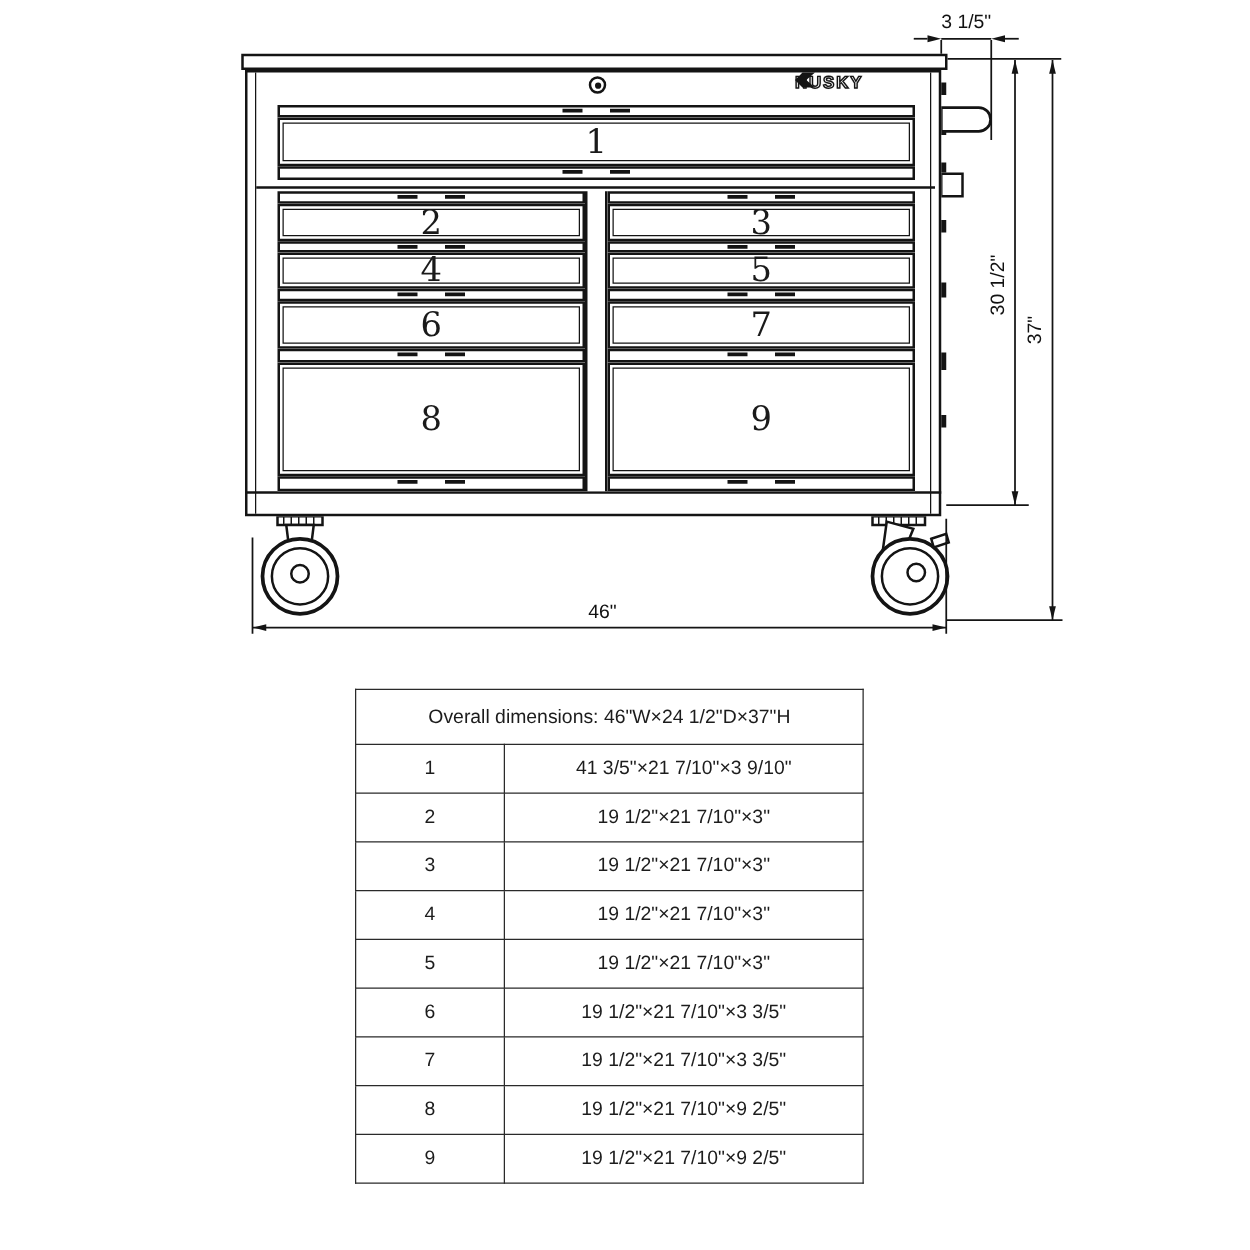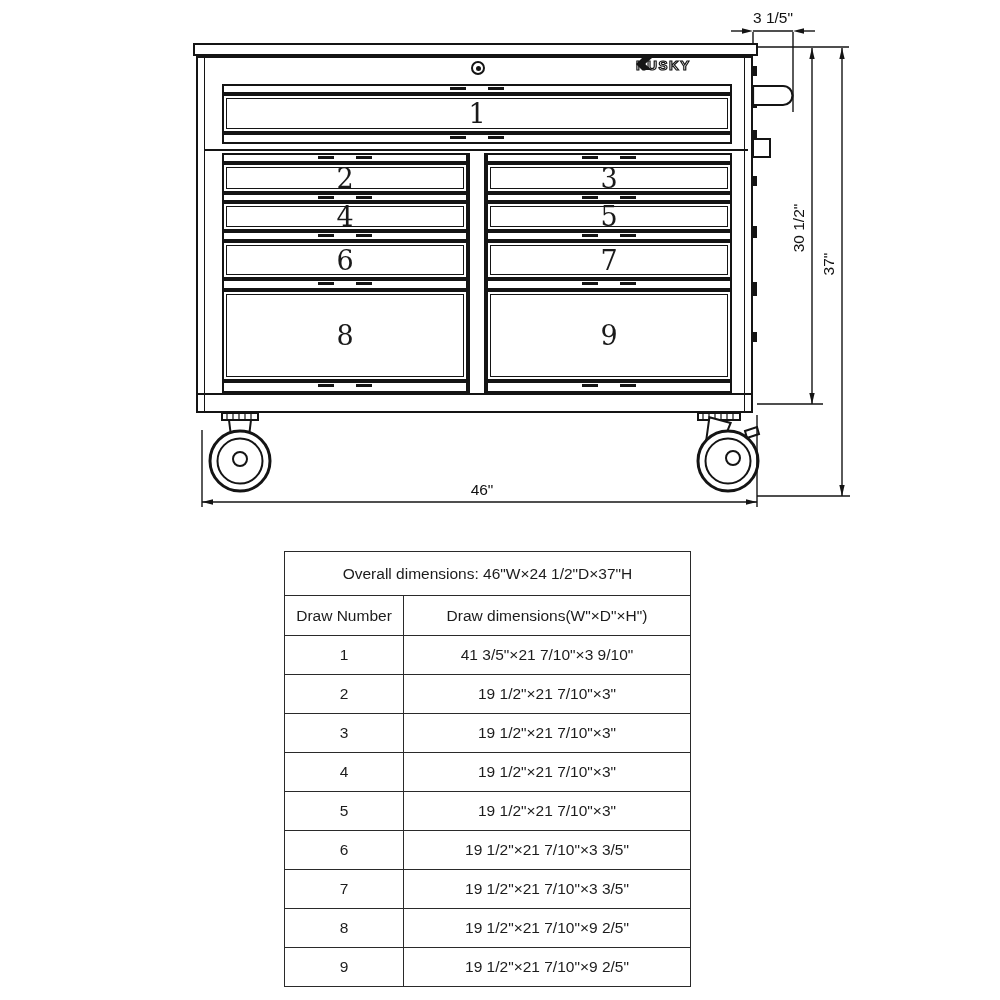--- a/index.html
+++ b/index.html
@@ -206,24 +206,20 @@
     <div class="dim-label rot" style="left:760px;top:218px;width:80px;height:20px;">30 1/2"</div>
     <div class="dim-label rot" style="left:805px;top:254px;width:50px;height:20px;">37"</div>
     <div class="dim-label" style="left:447px;top:481px;width:70px;">46"</div>
   </div>
 
   <table class="spec">
     <tbody>
       <tr style="height:44px;">
         <td colspan="2">Overall dimensions: 46"W×24 1/2"D×37"H</td>
       </tr>
-      <tr style="height:40px;">
-        <td class="c-num">Draw Number</td>
-        <td>Draw dimensions(W"×D"×H")</td>
-      </tr>
       <tr style="height:39px;">
         <td class="c-num">1</td>
         <td>41 3/5"×21 7/10"×3 9/10"</td>
       </tr>
       <tr style="height:39px;">
         <td class="c-num">2</td>
         <td>19 1/2"×21 7/10"×3"</td>
       </tr>
       <tr style="height:39px;">
         <td class="c-num">3</td>

